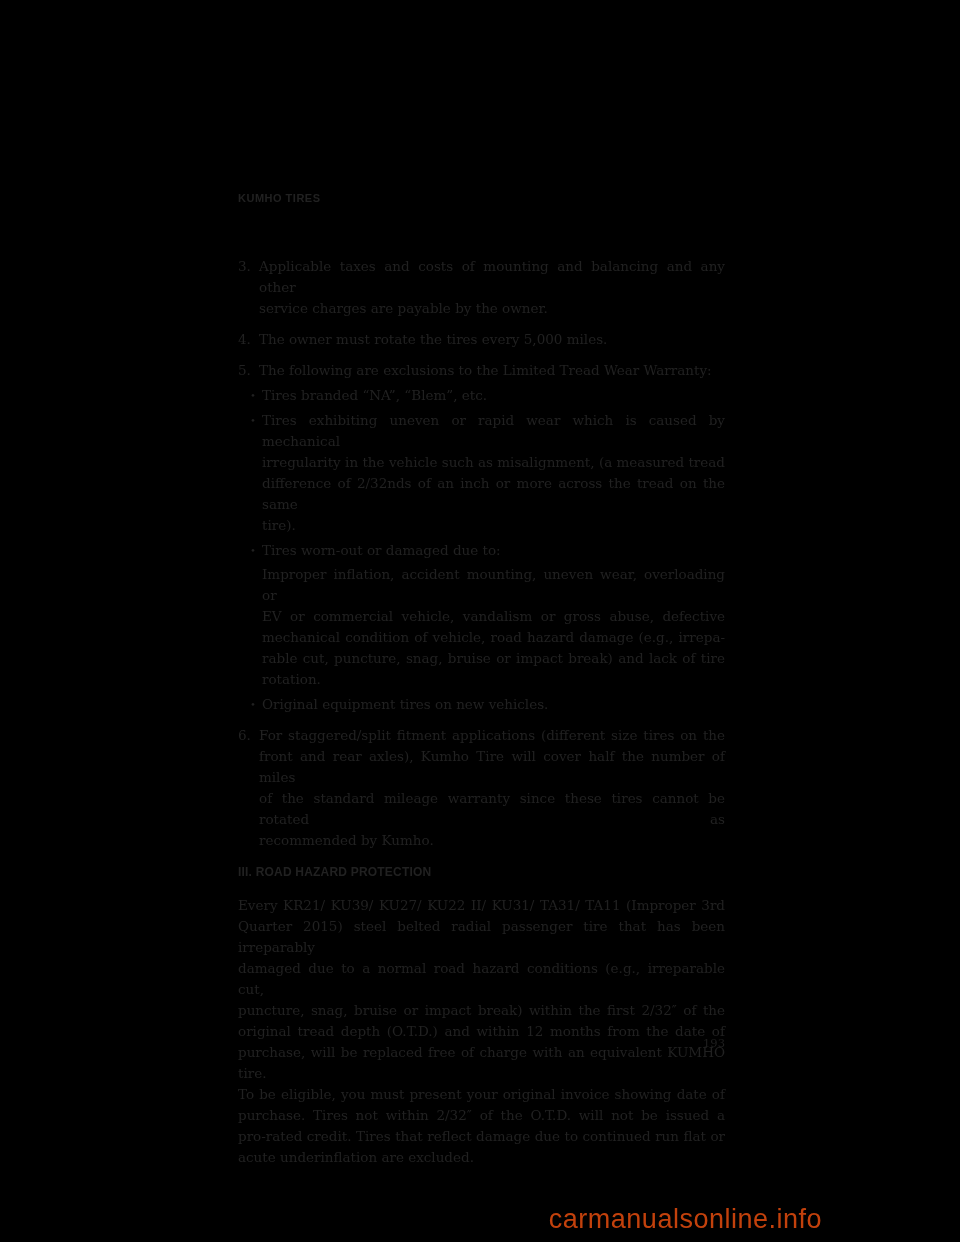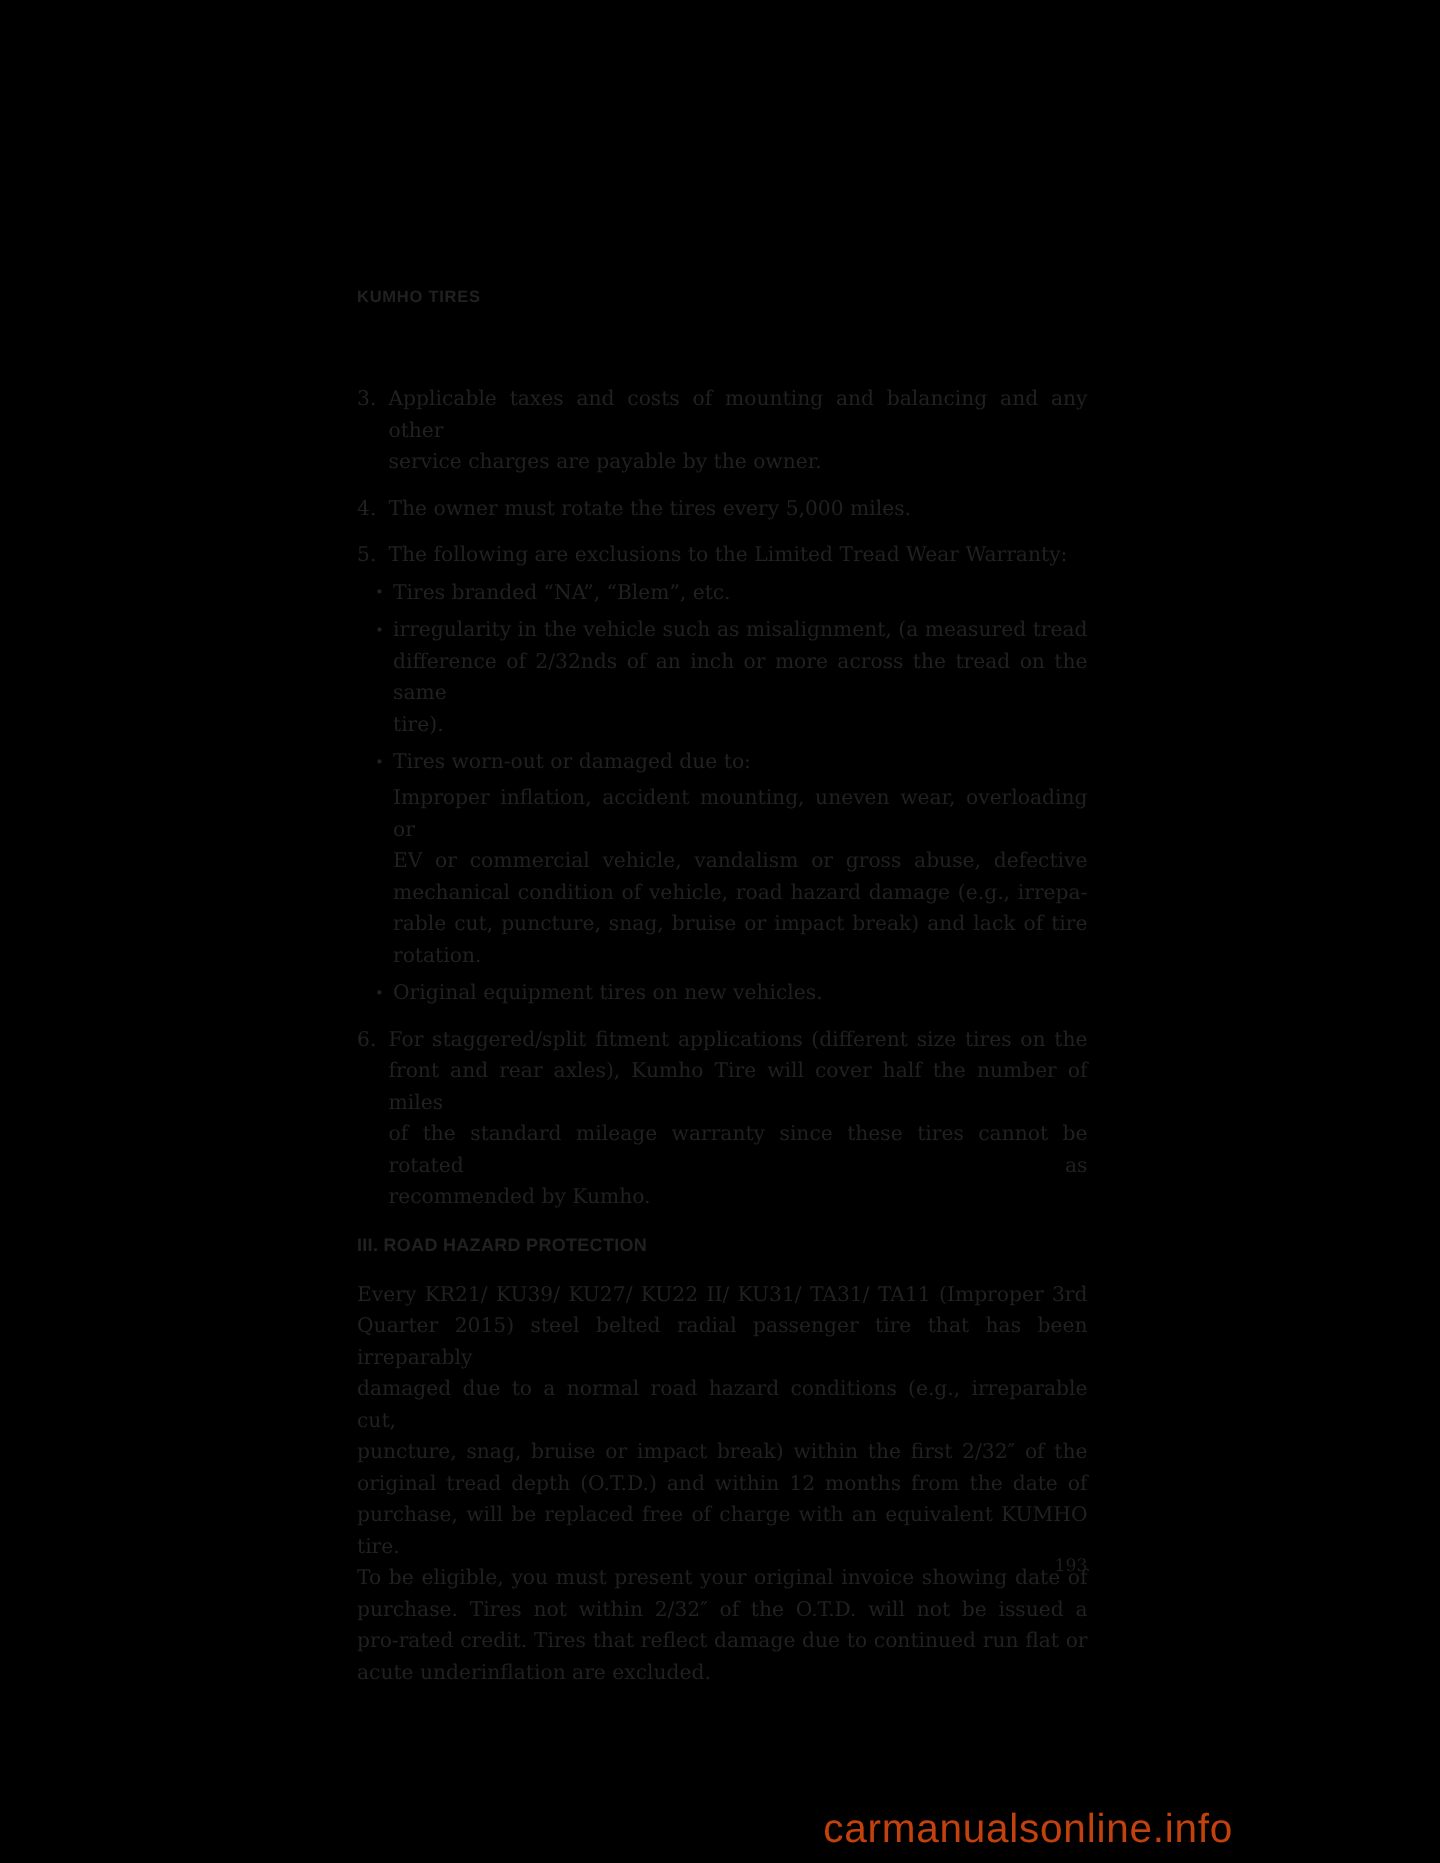--- a/index.html
+++ b/index.html
@@ -87,20 +87,21 @@
       <div class="block numbered">
         <span class="marker">5.</span>
         <div class="line">The following are exclusions to the Limited Tread Wear Warranty:</div>
       </div>
       <div class="block bullet">
         <span class="marker">•</span>
         <div class="line">Tires branded “NA”, “Blem”, etc.</div>
       </div>
       <div class="block bullet">
         <span class="marker">•</span>
+        <div class="line just">Tires exhibiting uneven or rapid wear which is caused by mechanical</div>
         <div class="line just">irregularity in the vehicle such as misalignment, (a measured tread</div>
         <div class="line just">difference of 2/32nds of an inch or more across the tread on the same</div>
         <div class="line">tire).</div>
       </div>
       <div class="block bullet">
         <span class="marker">•</span>
         <div class="line">Tires worn-out or damaged due to:</div>
       </div>
       <div class="block indent-para">
         <div class="line just">Improper inflation, accident mounting, uneven wear, overloading or</div>

